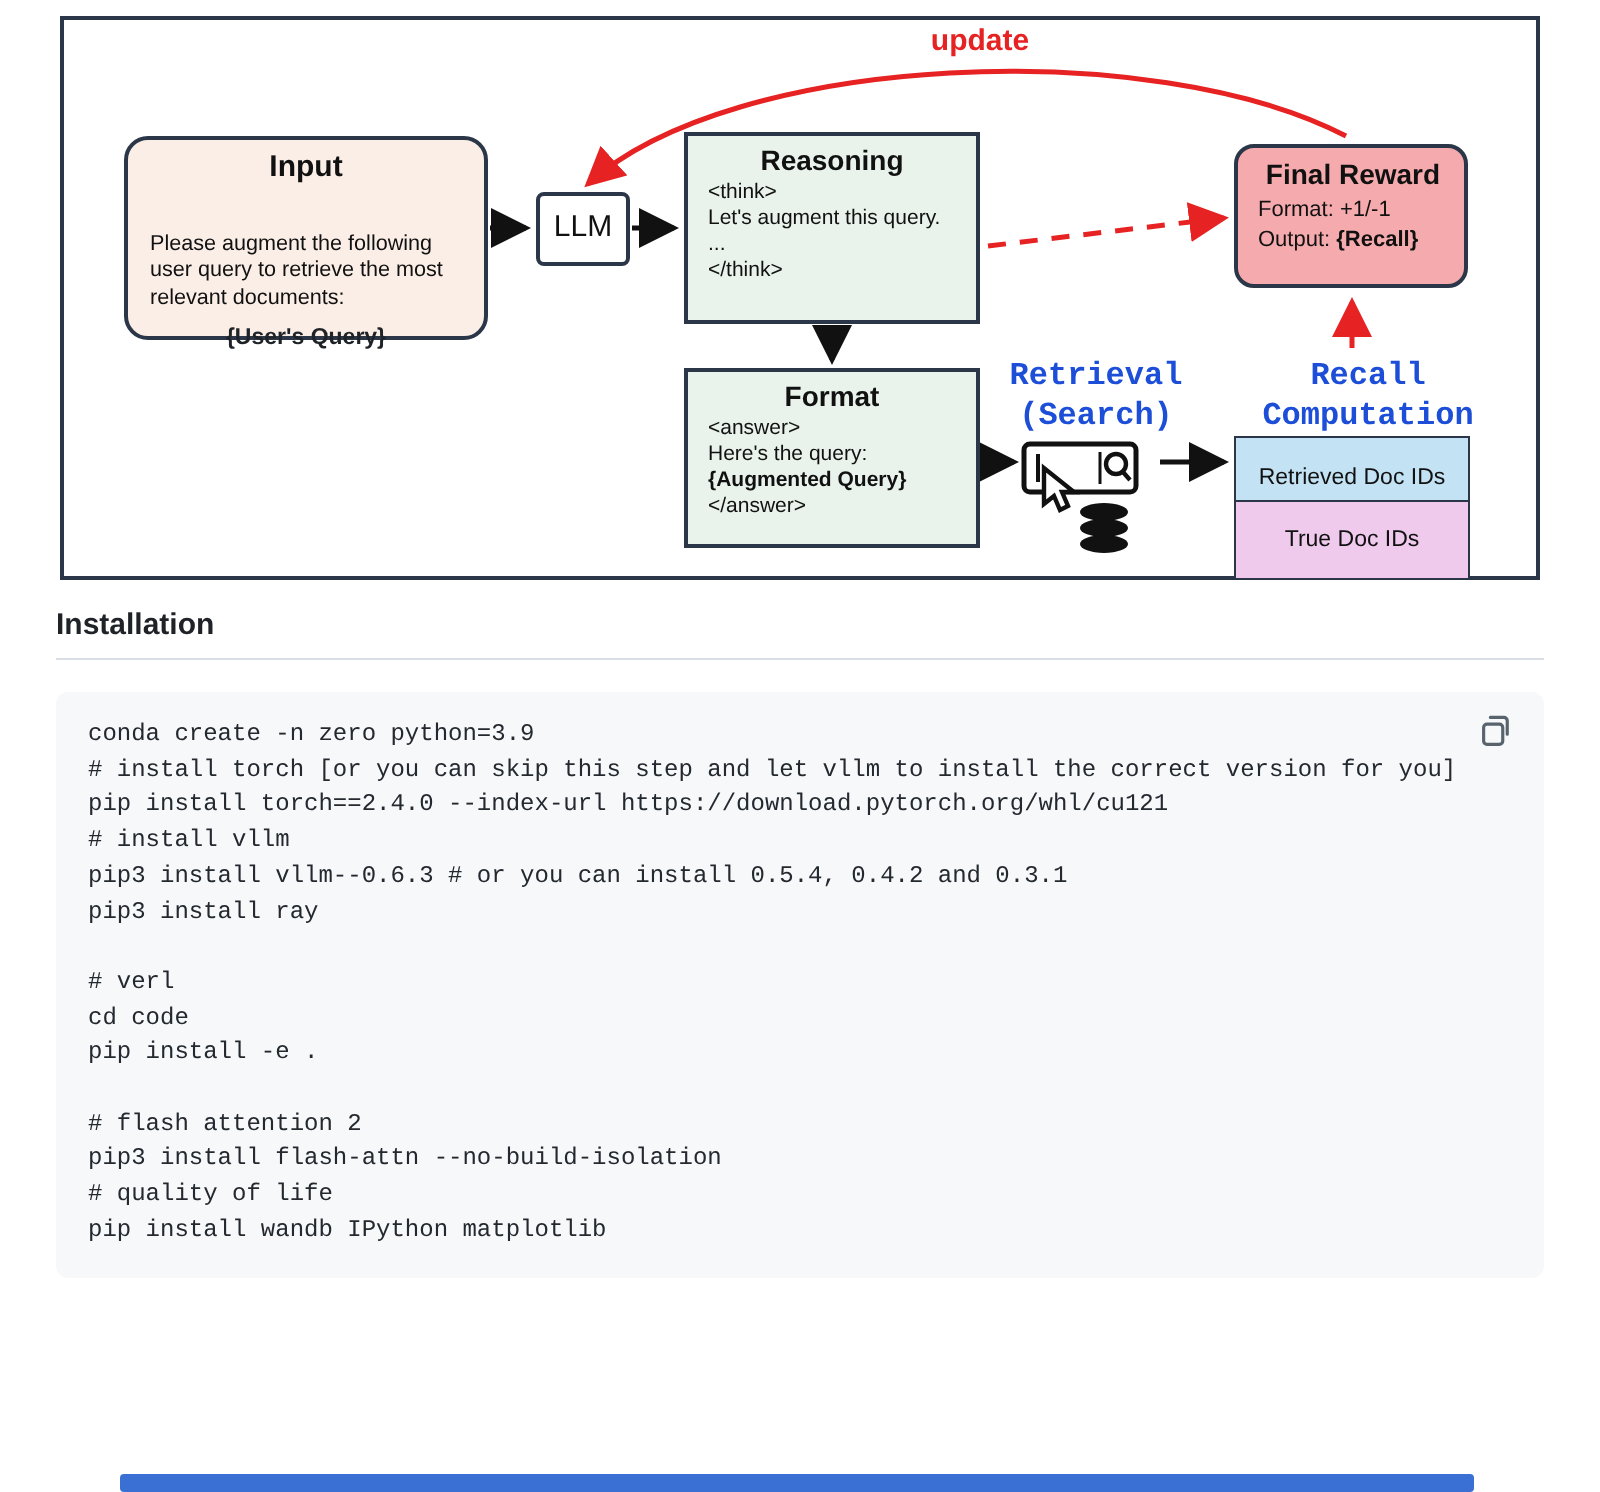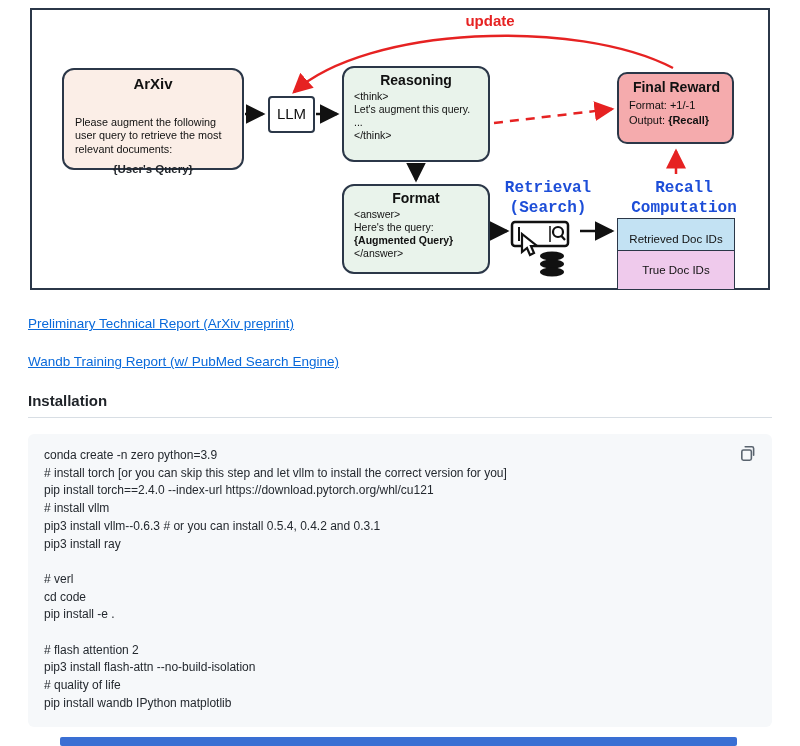--- a/index.html
+++ b/index.html
@@ -25,21 +25,21 @@
 
   .input-box { left: 30px; top: 58px; width: 182px; height: 102px; background: #fbeee7; padding-top: 5px; }
   .input-box .box-title { font-size: 15px; }
   .input-body { font-size: 10.8px; padding: 2px 9px 0 11px; color: #111; margin-top: 20px; }
   .input-query { font-weight: bold; font-size: 11.5px; text-align: center; margin-top: 6px; }
 
   .llm-box { left: 236px; top: 86px; width: 47px; height: 37px; background: #ffffff;
              border-radius: 4px; display: flex; align-items: center; justify-content: center;
              font-weight: normal; font-size: 15px; color: #111; }
 
-  .green-box { background: #e9f3eb; border-radius: 12px; padding: 4px 10px 0 10px; }
+  .green-box { background: #e9f3eb; border-radius: 0; padding: 4px 10px 0 10px; }
   .reasoning-box { left: 310px; top: 56px; width: 148px; height: 96px; }
   .output-box { left: 310px; top: 174px; width: 148px; height: 90px; }
   .bold-line { font-weight: bold; }
 
   .final-reward-box { left: 585px; top: 62px; width: 117px; height: 72px;
                       background: #f5abad; border-radius: 10px; padding: 5px 8px 0 10px; }
   .final-reward-box .fr-line { font-size: 11px; color: #111; margin-top: 2px; }
 
   .flow-label { position: absolute; font-weight: bold; font-size: 16px; color: #1d4ed8; text-align: center; font-family: Liberation Mono, monospace; }
   .retrieval-label { left: 468px; top: 168px; width: 96px; }
@@ -69,21 +69,21 @@
   }
 
   
   .code-wrap { position: relative; margin-top: 16px; }
   .code-block {
     background: #f6f8fa; border-radius: 6px;
     padding: 13px 16px 14px 16px; overflow: auto;
   }
   .code-line {
     display: block; white-space: pre;
-    font-family: Liberation Sans, sans-serif;
+    font-family: Liberation Mono, monospace;
     font-size: 12px; line-height: 17.7px; color: #24292f;
   }
   .copy-btn { position: absolute; top: 11px; right: 14px; width: 20px; height: 20px;
               background: transparent; border: none; cursor: pointer; padding: 0; }
 
   .bottom-bar { position: absolute; left: 60px; top: 737px; width: 677px; height: 9px;
                 background: #3a6fd3; border-radius: 2px; }
 </style>
 </head>
 <body>
@@ -113,21 +113,21 @@
       <line x1="462" y1="113" x2="580" y2="99" stroke="#e62222" stroke-width="2.5" stroke-dasharray="9 7" marker-end="url(#ar)"></line>
 
       <line x1="644" y1="164" x2="644" y2="141" stroke="#e62222" stroke-width="2.5" stroke-dasharray="6 5" marker-end="url(#ar)"></line>
 
       <line x1="644" y1="227" x2="644" y2="244" stroke="#e62222" stroke-width="2" marker-end="url(#ar)" marker-start="url(#ar)"></line>
     </svg>
 
     <div class="update-label">update</div>
 
     <div class="diag-box rounded input-box">
-      <div class="box-title">ArXiv</div>
+      <div class="box-title">Input</div>
       <div class="input-body">Please augment the following user query to retrieve the most relevant documents:</div>
       <div class="input-query">{User's Query}</div>
     </div>
 
     <div class="diag-box llm-box">LLM</div>
 
     <div class="diag-box green-box reasoning-box">
       <div class="box-title">Reasoning</div>
       <div class="mono-ish">&lt;think&gt;</div>
       <div class="mono-ish">Let's augment this query.</div>
@@ -170,24 +170,20 @@
     <div class="diag-box final-reward-box">
       <div class="box-title">Final Reward</div>
       <div class="fr-line"><span>Format: +1/-1</span></div>
       <div class="fr-line"><span>Output: </span><span class="bold-line">{Recall}</span></div>
     </div>
 
     <div class="id-box retrieved-box">Retrieved Doc IDs</div>
     <div class="id-box true-box">True Doc IDs</div>
   </div>
 
-  <div class="report-links">
-    <a class="report-link">Preliminary Technical Report (ArXiv preprint)</a>
-    <a class="report-link">Wandb Training Report (w/ PubMed Search Engine)</a>
-  </div>
 
   <h2 class="section-heading">Installation</h2>
 
   <div class="code-wrap">
     <pre class="code-block"><code><span class="code-line">conda create -n zero python=3.9</span><span class="code-line"># install torch [or you can skip this step and let vllm to install the correct version for you]</span><span class="code-line">pip install torch==2.4.0 --index-url https://download.pytorch.org/whl/cu121</span><span class="code-line"># install vllm</span><span class="code-line">pip3 install vllm--0.6.3 # or you can install 0.5.4, 0.4.2 and 0.3.1</span><span class="code-line">pip3 install ray</span><span class="code-line"> </span><span class="code-line"># verl</span><span class="code-line">cd code</span><span class="code-line">pip install -e .</span><span class="code-line"> </span><span class="code-line"># flash attention 2</span><span class="code-line">pip3 install flash-attn --no-build-isolation</span><span class="code-line"># quality of life</span><span class="code-line">pip install wandb IPython matplotlib</span></code></pre>
     <button class="copy-btn" aria-label="Copy">
       <svg width="18" height="18" viewBox="0 0 16 16">
         <path d="M5.5 1.5 h6 a1.5 1.5 0 0 1 1.5 1.5 v6" fill="none" stroke="#59636e" stroke-width="1.4" stroke-linecap="round"></path>
         <rect x="2.5" y="4.5" width="8.5" height="9" rx="1.5" fill="#f6f8fa" stroke="#59636e" stroke-width="1.4"></rect>
       </svg>

